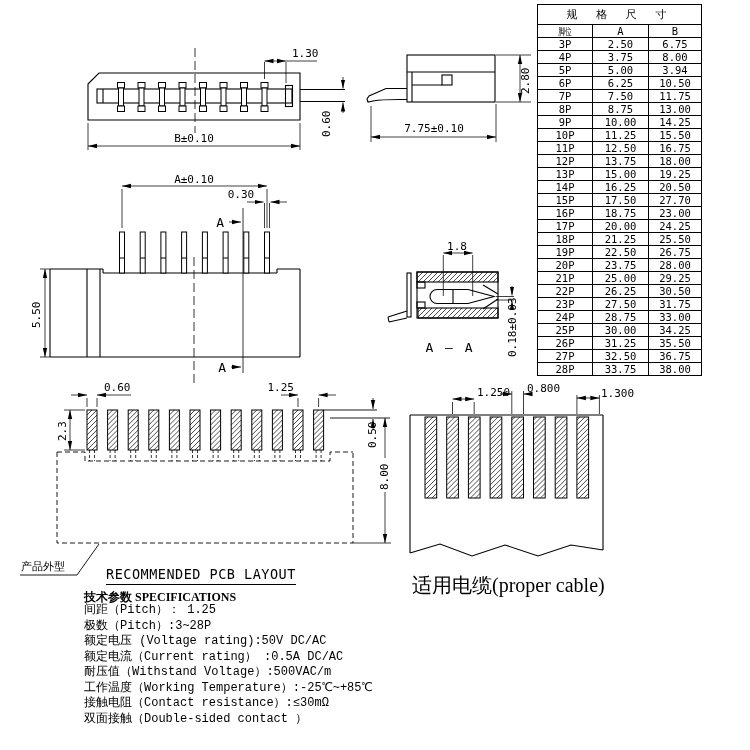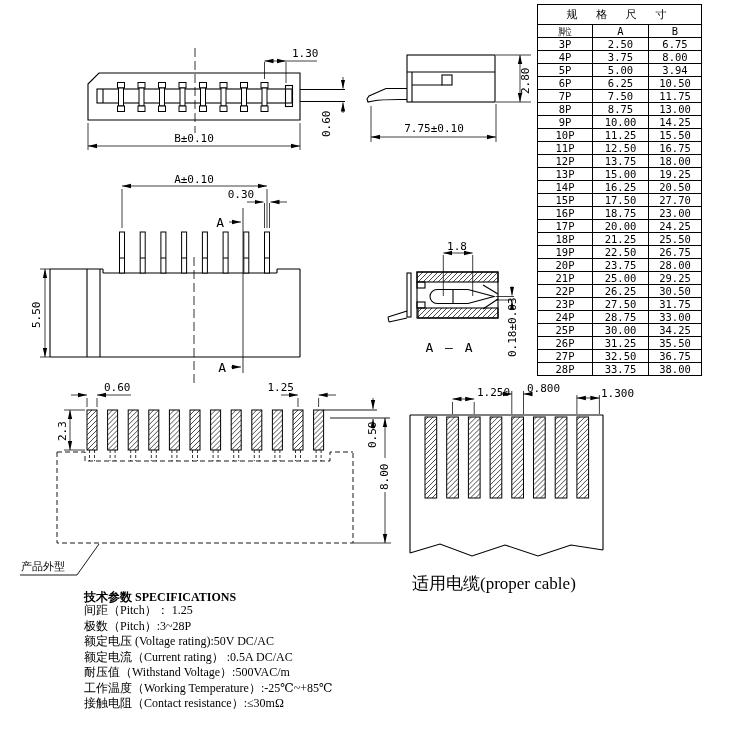--- a/index.html
+++ b/index.html
@@ -16,23 +16,23 @@
   table.spec th.title{height:19px;font-size:11px;letter-spacing:6px;}
   .squeeze{display:inline-block;transform:scaleX(0.68);transform-origin:center;font-size:10px;}
 
   
   .abs{position:absolute;white-space:nowrap;}
   .cjk{font-family:"Liberation Serif","DejaVu Serif",serif;}
   #outline-label{left:21px;top:559px;font-size:11px;}
   #pcb-title{left:106px;top:566px;font-size:13.5px;letter-spacing:0.5px;
              border-bottom:1.4px solid #000;padding-bottom:2px;}
   #spec-heading{left:84px;top:589px;font-size:12px;font-weight:bold;}
-  #spec-lines{left:84px;top:603px;font-size:12px;line-height:15.5px;}
+  #spec-lines{left:84px;top:603px;font-size:12px;line-height:15.5px;font-family:Liberation Mono, monospace;}
   .spec-line{white-space:nowrap;}
-  #cable-caption{left:412px;top:572px;font-size:17px;}
+  #cable-caption{left:412px;top:572px;font-size:20px;}
   #cable-tol{left:417px;top:594px;font-size:16px;}
 </style>
 </head>
 <body>
 
 <div class="canvas">
 
 <svg width="750" height="750" viewBox="0 0 750 750">
   <defs>
     <pattern id="h" patternUnits="userSpaceOnUse" width="5" height="5">
@@ -363,25 +363,27 @@
         </tr>
         <tr>
           <td>28P</td>
           <td>33.75</td>
           <td>38.00</td>
         </tr>
       </tbody>
   </table>
 
   <div id="outline-label" class="abs cjk">产品外型</div>
+  <div id="pcb-title" class="abs">RECOMMENDED PCB LAYOUT</div>
   <div id="spec-heading" class="abs cjk">技术参数 SPECIFICATIONS</div>
   <div id="spec-lines" class="abs cjk">
       <div class="spec-line">间距（Pitch）： 1.25</div>
       <div class="spec-line">极数（Pitch）:3~28P</div>
       <div class="spec-line">额定电压 (Voltage rating):50V DC/AC</div>
       <div class="spec-line">额定电流（Current rating） :0.5A DC/AC</div>
       <div class="spec-line">耐压值（Withstand Voltage）:500VAC/m</div>
       <div class="spec-line">工作温度（Working Temperature）:-25℃~+85℃</div>
       <div class="spec-line">接触电阻（Contact resistance）:≤30mΩ</div>
+      <div class="spec-line">双面接触（Double-sided contact ）</div>
     </div>
   <div id="cable-caption" class="abs cjk">适用电缆(proper cable)</div>
 
 </div>
 
 </body></html>

